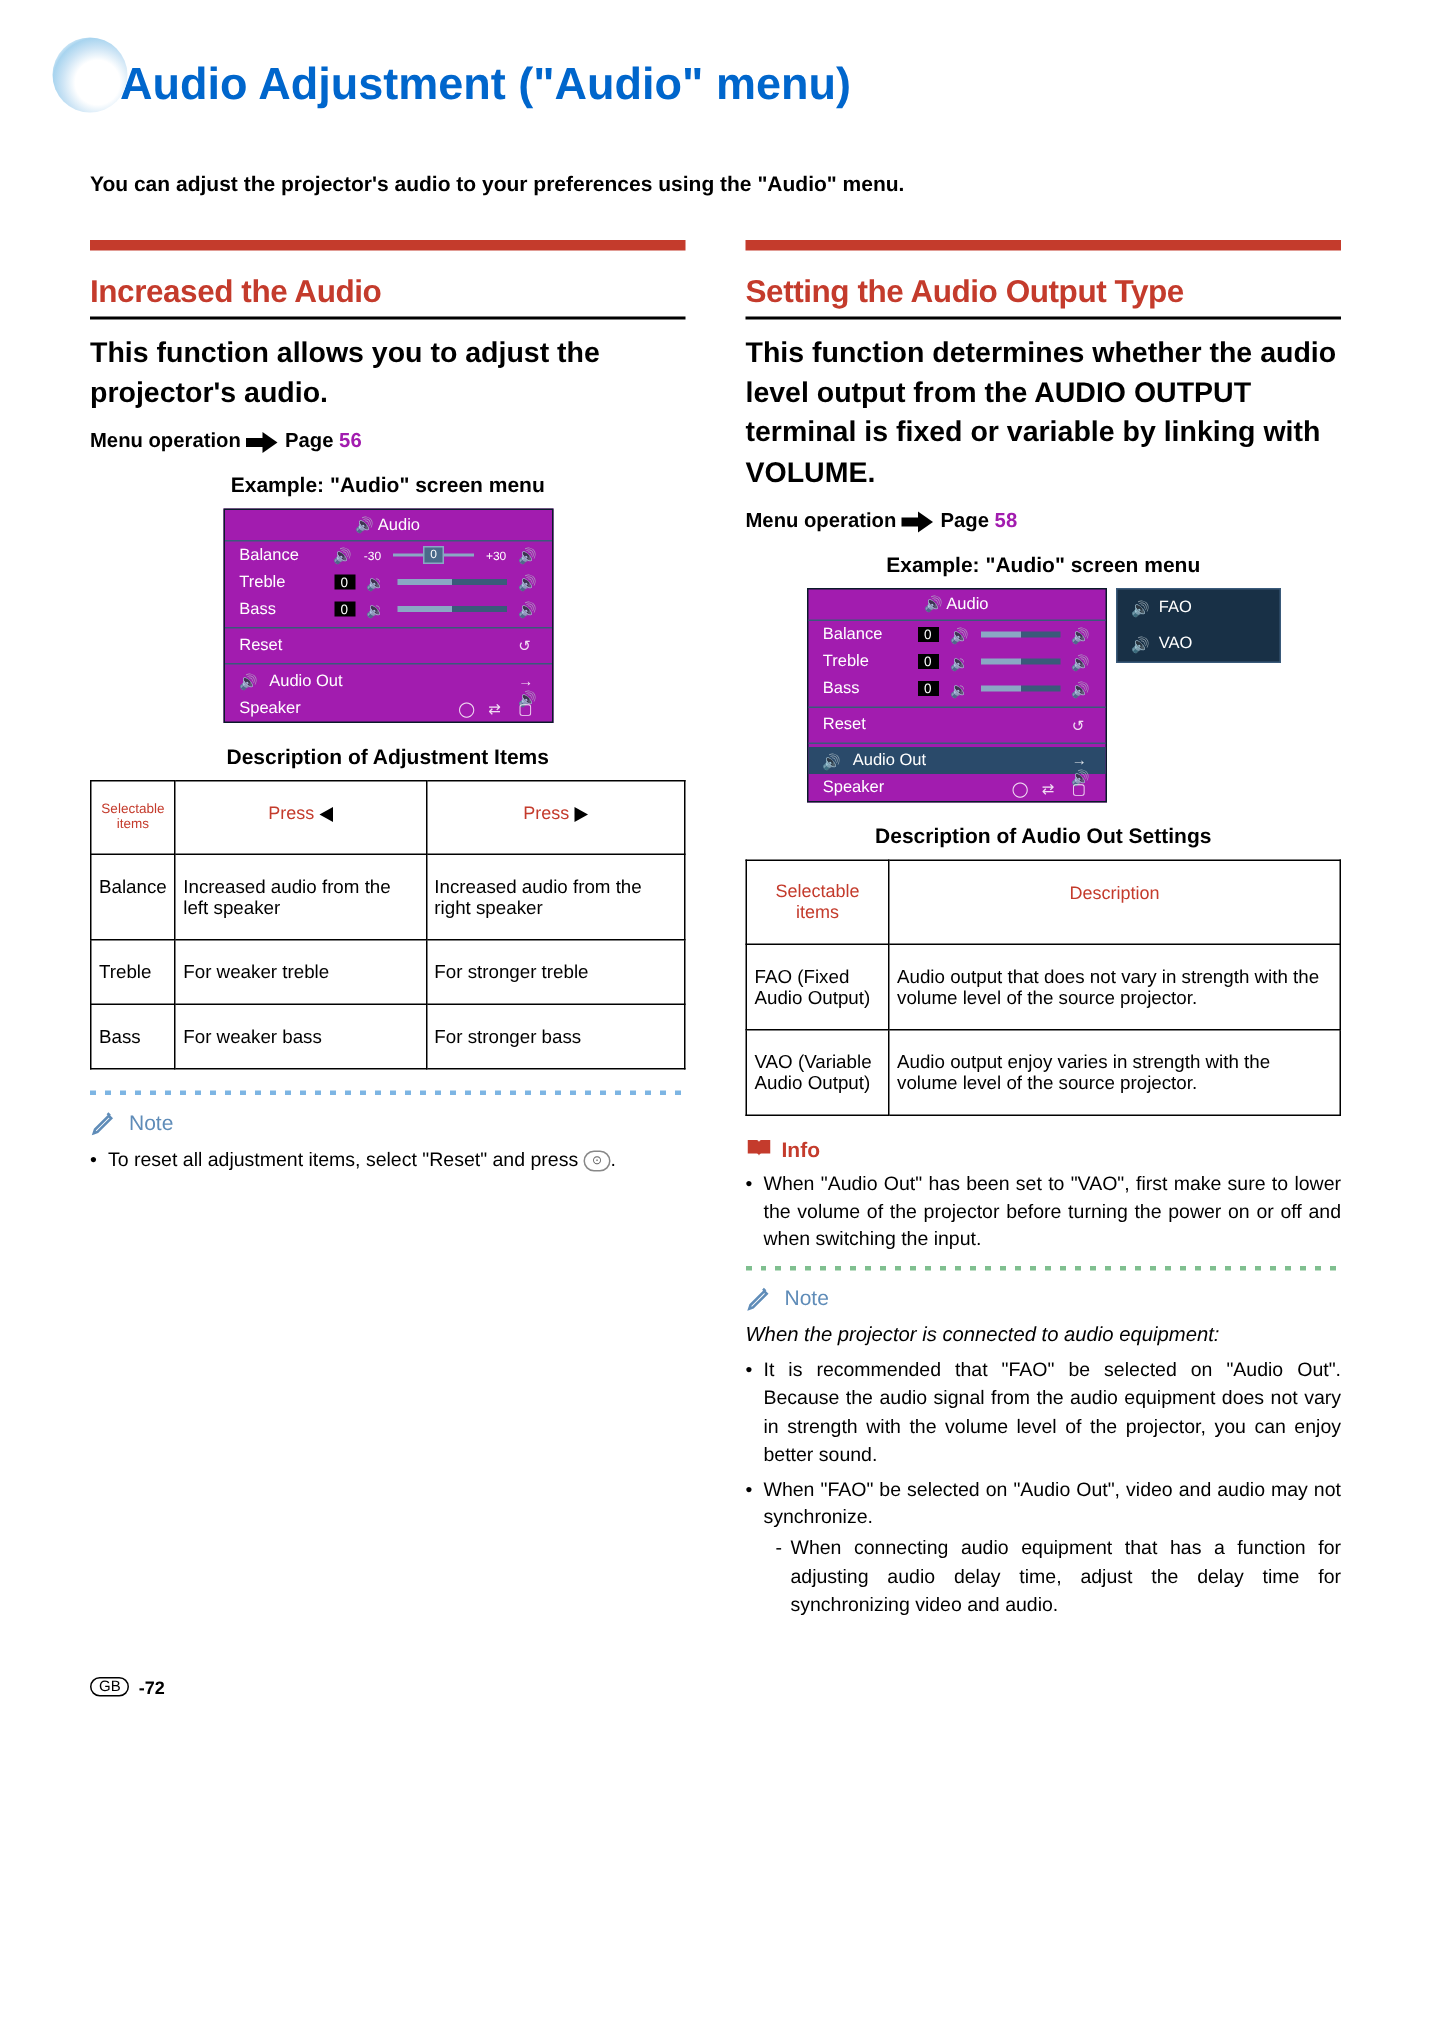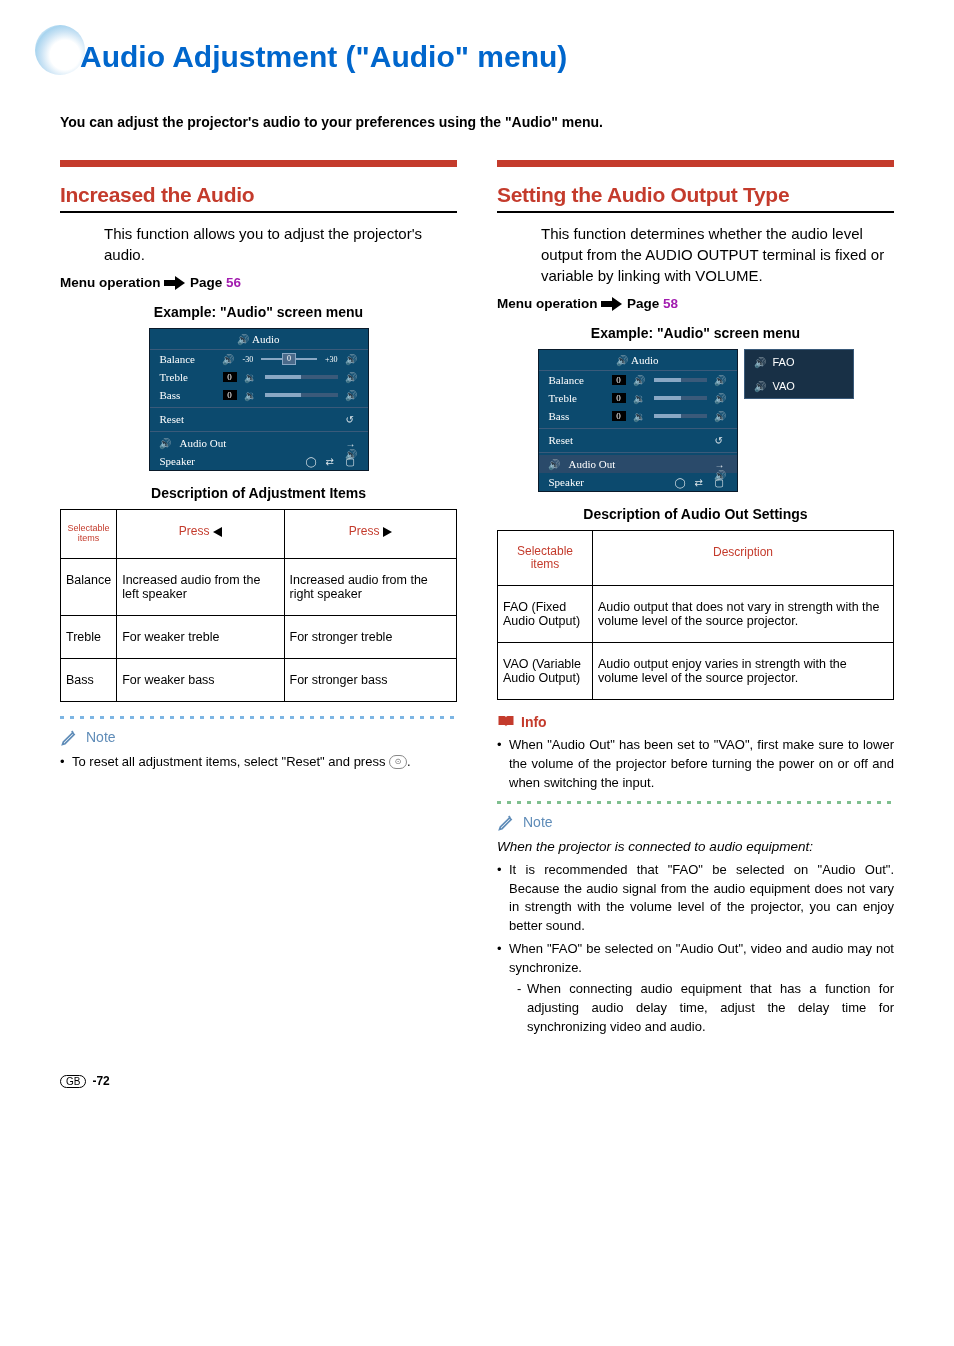--- a/index.html
+++ b/index.html
@@ -46,41 +46,39 @@
   h2.section {
     color: #c43b2c;
     font-size: 21px;
     font-weight: 900;
     letter-spacing: -0.3px;
     border-bottom: 2px solid #000;
     padding: 14px 0 4px 0;
     margin: 0 0 10px 0;
   }
   .body {
-    font-size: 15px;
+    font-size: 19px;
     line-height: 1.4;
-    font-weight: normal;
-    margin-left: 44px;
+    font-weight: bold;
   }
   .body-light { font-weight: normal; font-size: 13.5px; line-height: 1.4; font-style: italic; }
   .menu-op { font-size: 13.5px; font-weight: bold; margin: 10px 0; }
   .menu-op .pg { color: #a21caf; font-weight: bold; }
   .subhead {
     text-align: center;
     font-weight: bold;
     font-size: 14px;
     margin: 14px 0 8px 0;
   }
   .osd {
-    background: #0c4a6e;
+    background: #a21caf;
     color: #fff;
     font-size: 11px;
     margin: 0 auto;
     border: 1px solid #0a1a2a;
-    font-family: Liberation Serif, serif;
   }
   .osd-lg { width: 220px; }
   .osd-sm { width: 200px; display:inline-block; vertical-align:top;}
   .osd-title { text-align:center; padding:4px 0; border-bottom:1px solid #3a5a7a;}
   .osd-row { display:flex; align-items:center; padding:3px 10px; gap:8px; }
   .osd-row.sep { border-bottom:1px solid #3a5a7a; padding-bottom:6px; margin-bottom:2px;}
   .osd-label { width:55px; }
   .osd-val { background:#000; color:#fff; font-size:9px; padding:0 3px; min-width:14px; text-align:center;}
   .osd-bar { flex:1; height:4px; background:linear-gradient(to right,#8aa8c4 50%,#3a5a7a 50%); position:relative;}
   .osd-slider { flex:1; height:8px; position:relative; }

